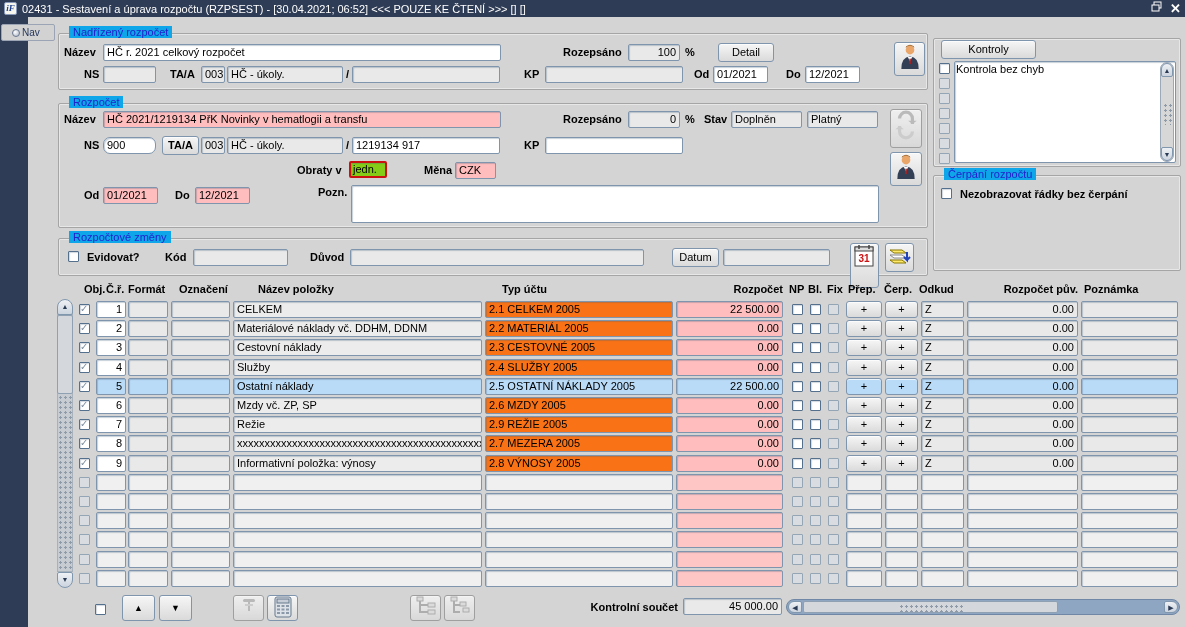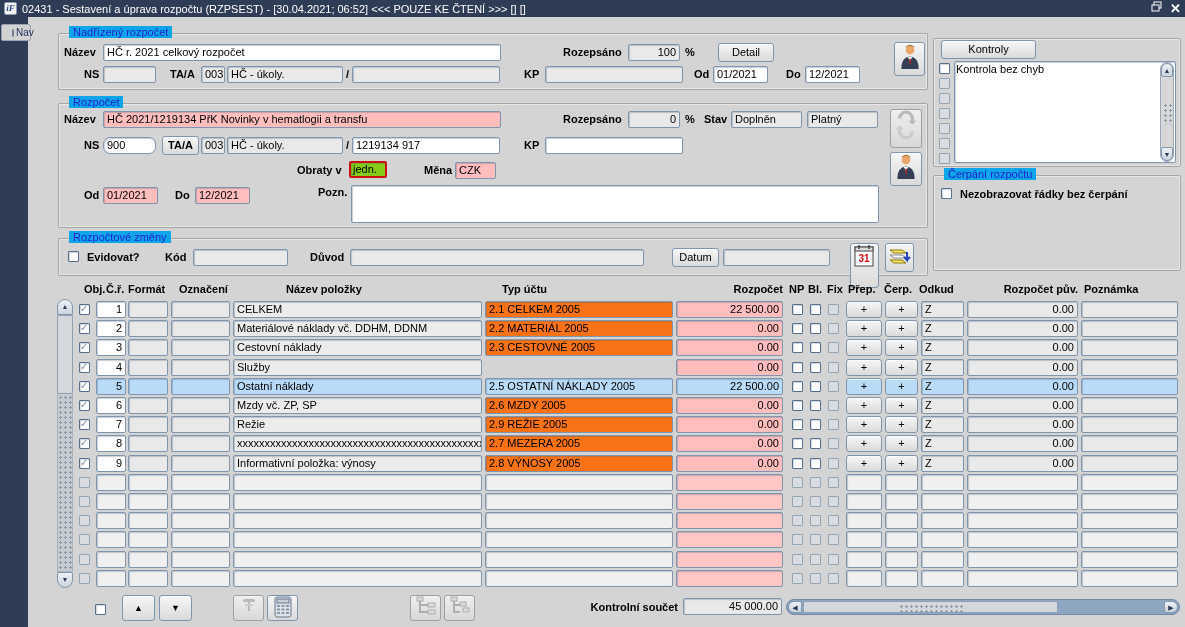--- a/index.html
+++ b/index.html
@@ -8,21 +8,21 @@
           font-family:"Liberation Sans",sans-serif;font-size:11px;color:#000;}
   
   .titlebar{position:absolute;left:0;top:0;width:1185px;height:17px;background:#2e3c55;color:#fff;
             display:flex;align-items:center;padding:0 4px;}
   .appicon{width:13px;height:13px;background:#f6f6ee;border:1px solid #8898b8;border-radius:2px;
            color:#1d3f8f;font:italic bold 9px "Liberation Serif",serif;text-align:center;line-height:11px;margin-right:5px;}
   .titletext{flex:1;white-space:nowrap;overflow:hidden;font-size:11px;}
   .winbtn{color:#fff;margin-left:8px;cursor:default;line-height:17px;}
   
   .navstrip{position:absolute;left:0;top:17px;width:28px;height:610px;background:#2e3c55;}
-  .navtab{position:absolute;left:1px;top:7px;width:30px;height:17px;background:#d2d2d2;border:1px solid #9aa4b4;
+  .navtab{position:absolute;left:1px;top:7px;width:54px;height:17px;background:#d2d2d2;border:1px solid #9aa4b4;
           border-radius:2px;color:#24365c;display:flex;align-items:center;padding-left:10px;font-size:10px;}
   .navradio{width:8px;height:8px;border-radius:50%;border:1px solid #6a7890;background:radial-gradient(circle at 35% 35%,#fff,#aab4c4);margin-right:2px;}
   
   .grp{position:absolute;border:1px solid #a5a5a5;border-radius:2px;box-shadow:inset 0 0 0 1px rgba(255,255,255,.45);}
   .legend{position:absolute;font-size:11px;color:#2323cc;background:#0ea5e9;padding:0 4px;white-space:nowrap;}
   
   .lbl{position:absolute;font-weight:bold;white-space:nowrap;}
   .fld{position:absolute;height:17px;background:#fff;border:1px solid #7e95ad;border-radius:2px;
        padding:1px 3px;white-space:nowrap;overflow:hidden;box-shadow:inset 1px 1px 1px rgba(70,95,125,.30);line-height:13px;}
   .dis{background:#e9e9e9;}
@@ -195,21 +195,21 @@
         <path d="M2 11 l12 0 l4 3 l-12 0 Z" fill="#ffffff" stroke="#888"></path>
         <path d="M2 16 l12 0 l4 3 l-12 0 Z" fill="#ffe96a" stroke="#887700"></path>
         <path d="M19 8 v8 l-3 -3 m3 3 l3 -3" fill="none" stroke="#2244bb" stroke-width="2"></path>
       </svg>
   </div>
 
   <span class="th" style="left:84px;">Obj.</span>
   <span class="th" style="left:106px;">Č.ř.</span>
   <span class="th" style="left:128px;">Formát</span>
   <span class="th" style="left:179px;">Označení</span>
-  <span class="th" style="left:252px;padding-left:34px;">Název položky</span>
+  <span class="th" style="left:224px;padding-left:34px;">Název položky</span>
   <span class="th" style="left:502px;">Typ účtu</span>
   <span class="th" style="left:710px;width:73px;text-align:right;">Rozpočet</span>
   <span class="th" style="left:789px;">NP</span>
   <span class="th" style="left:808px;">Bl.</span>
   <span class="th" style="left:827px;">Fix</span>
   <span class="th" style="left:848px;">Přep.</span>
   <span class="th" style="left:884px;">Čerp.</span>
   <span class="th" style="left:919px;">Odkud</span>
   <span class="th" style="left:1000px;width:78px;text-align:right;">Rozpočet pův.</span>
   <span class="th" style="left:1084px;">Poznámka</span>
@@ -270,20 +270,21 @@
         <div class="fld c-odk dis">Z</div>
         <div class="fld c-puv dis num">0.00</div>
         <div class="fld c-poz dis"></div>
       </div>
       <div class="grow" style="top: 357.6px;">
         <div class="cb checked c-obj"></div>
         <div class="fld c-num num">4</div>
         <div class="fld c-fmt dis"></div>
         <div class="fld c-ozn dis"></div>
         <div class="fld c-naz">Služby</div>
+        <div class="fld c-typ">2.4 SLUŽBY 2005</div>
         <div class="fld c-roz pink num">0.00</div>
         <div class="cb c-np"></div>
         <div class="cb c-bl"></div>
         <div class="cb dis c-fix"></div>
         <div class="btn c-prep">+</div>
         <div class="btn c-cerp">+</div>
         <div class="fld c-odk dis">Z</div>
         <div class="fld c-puv dis num">0.00</div>
         <div class="fld c-poz dis"></div>
       </div>

